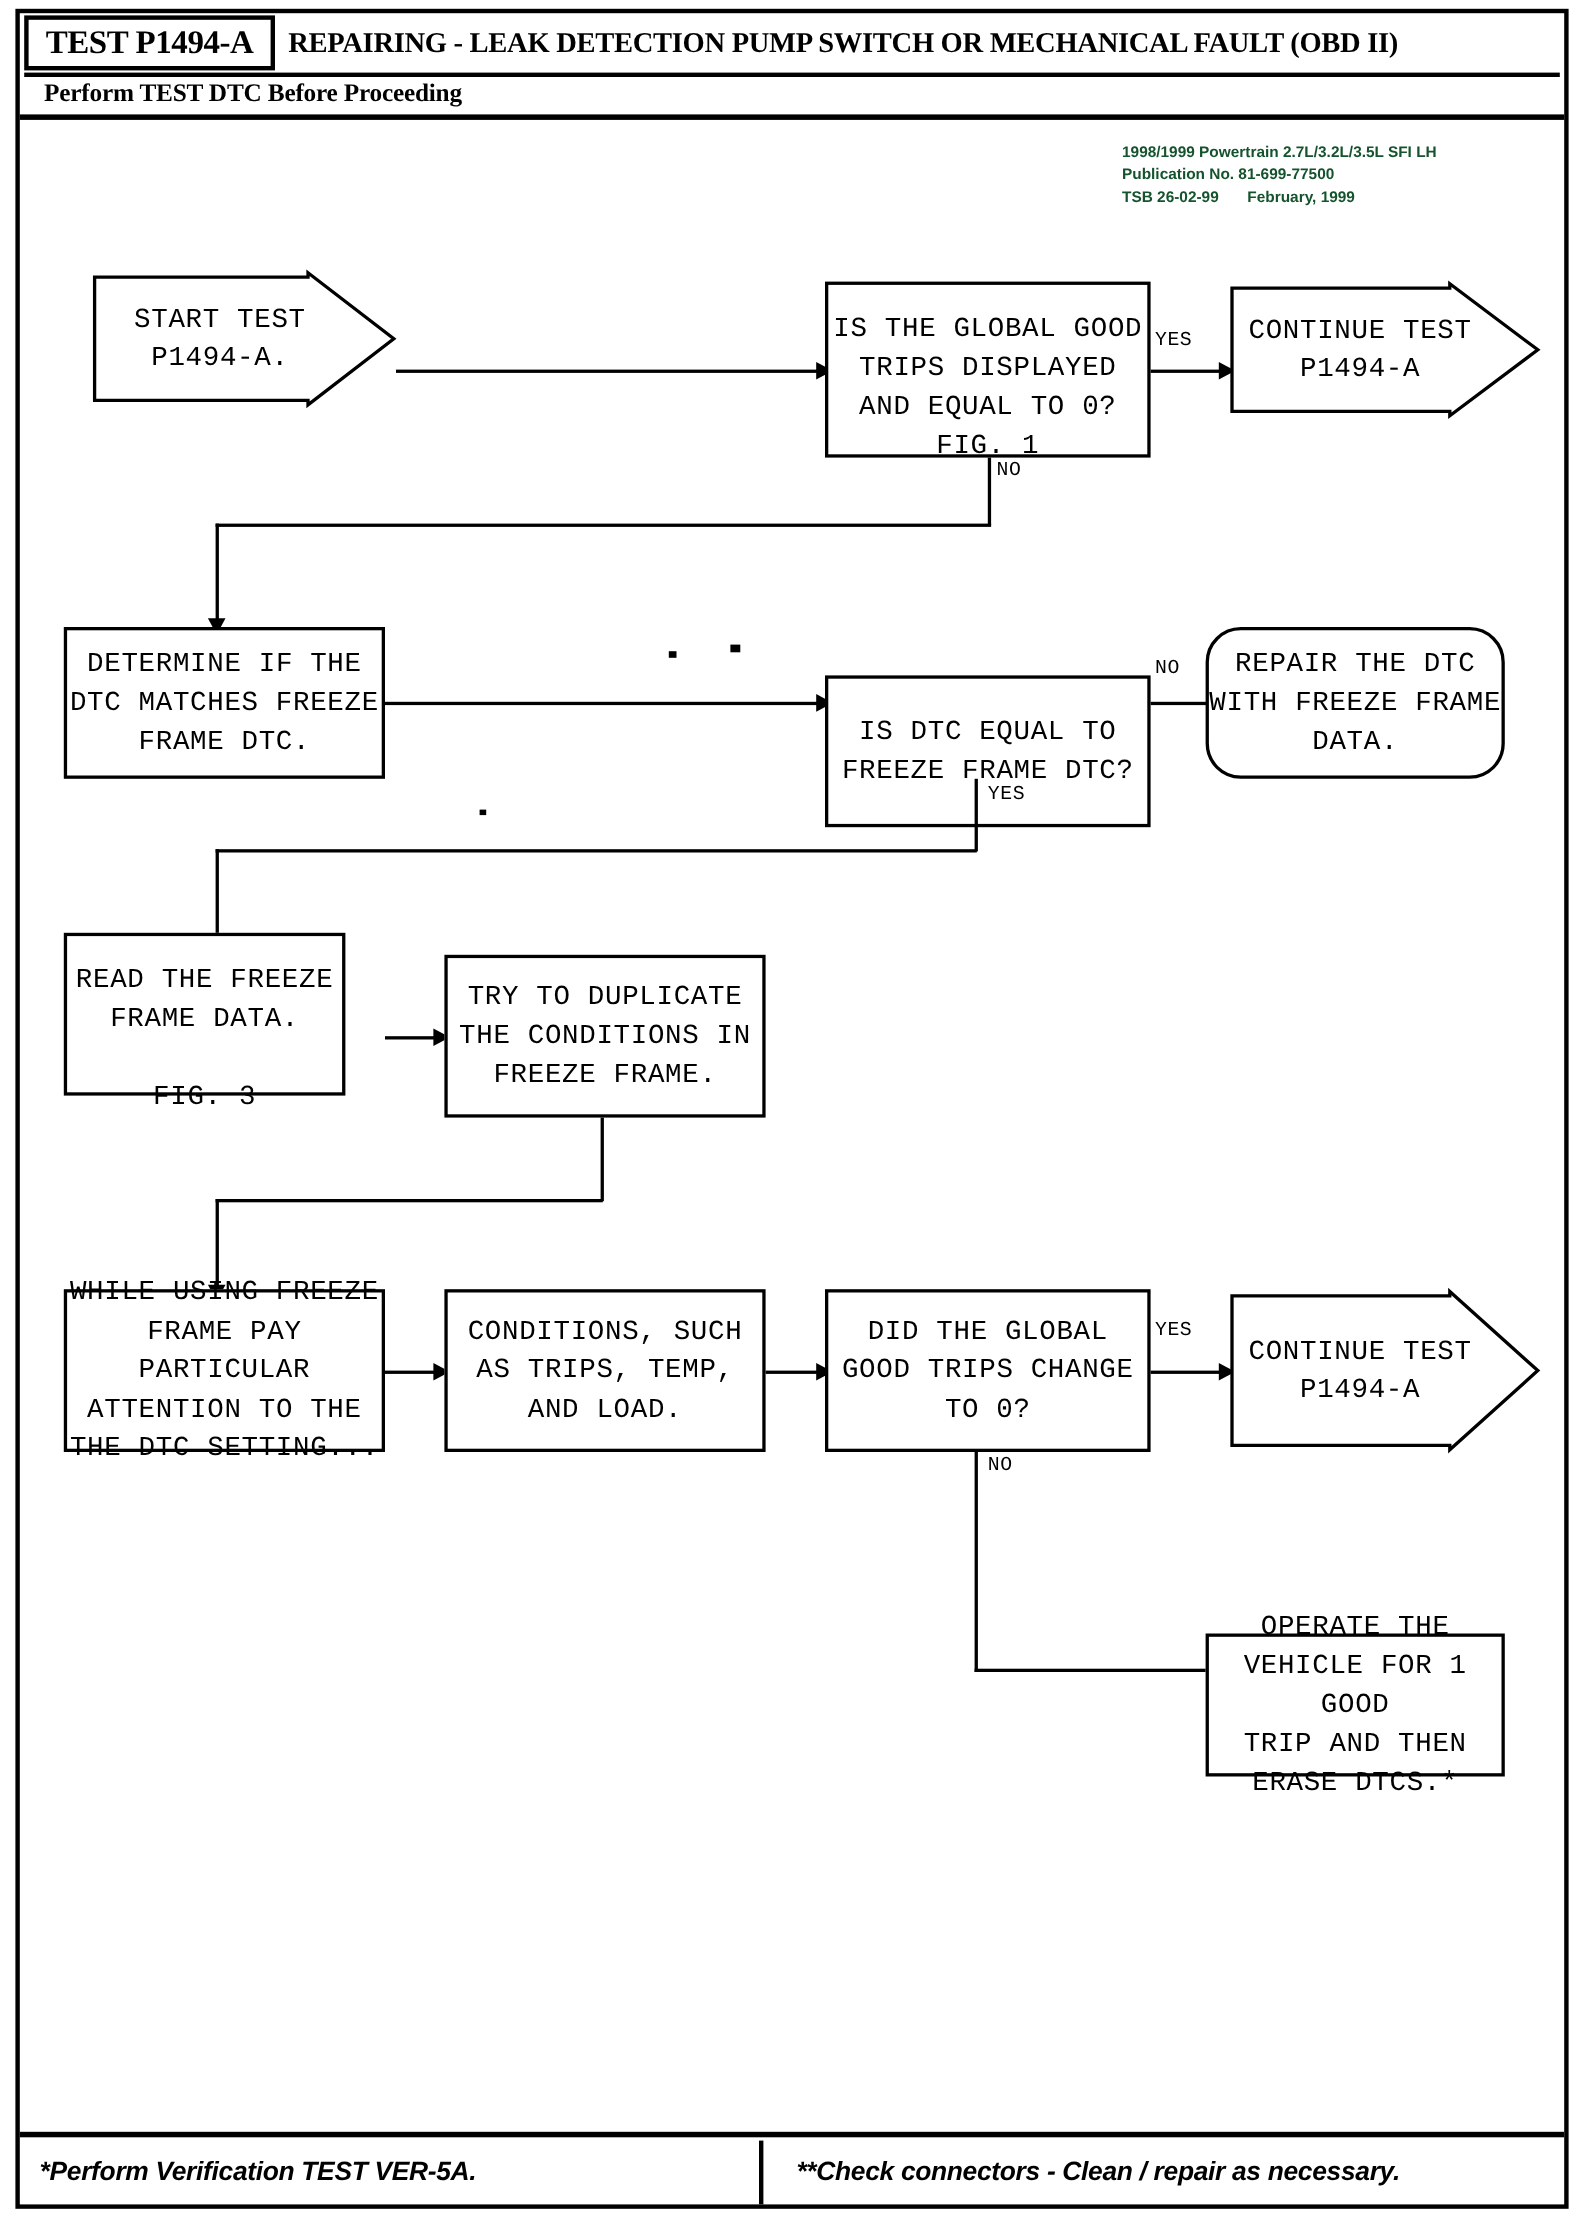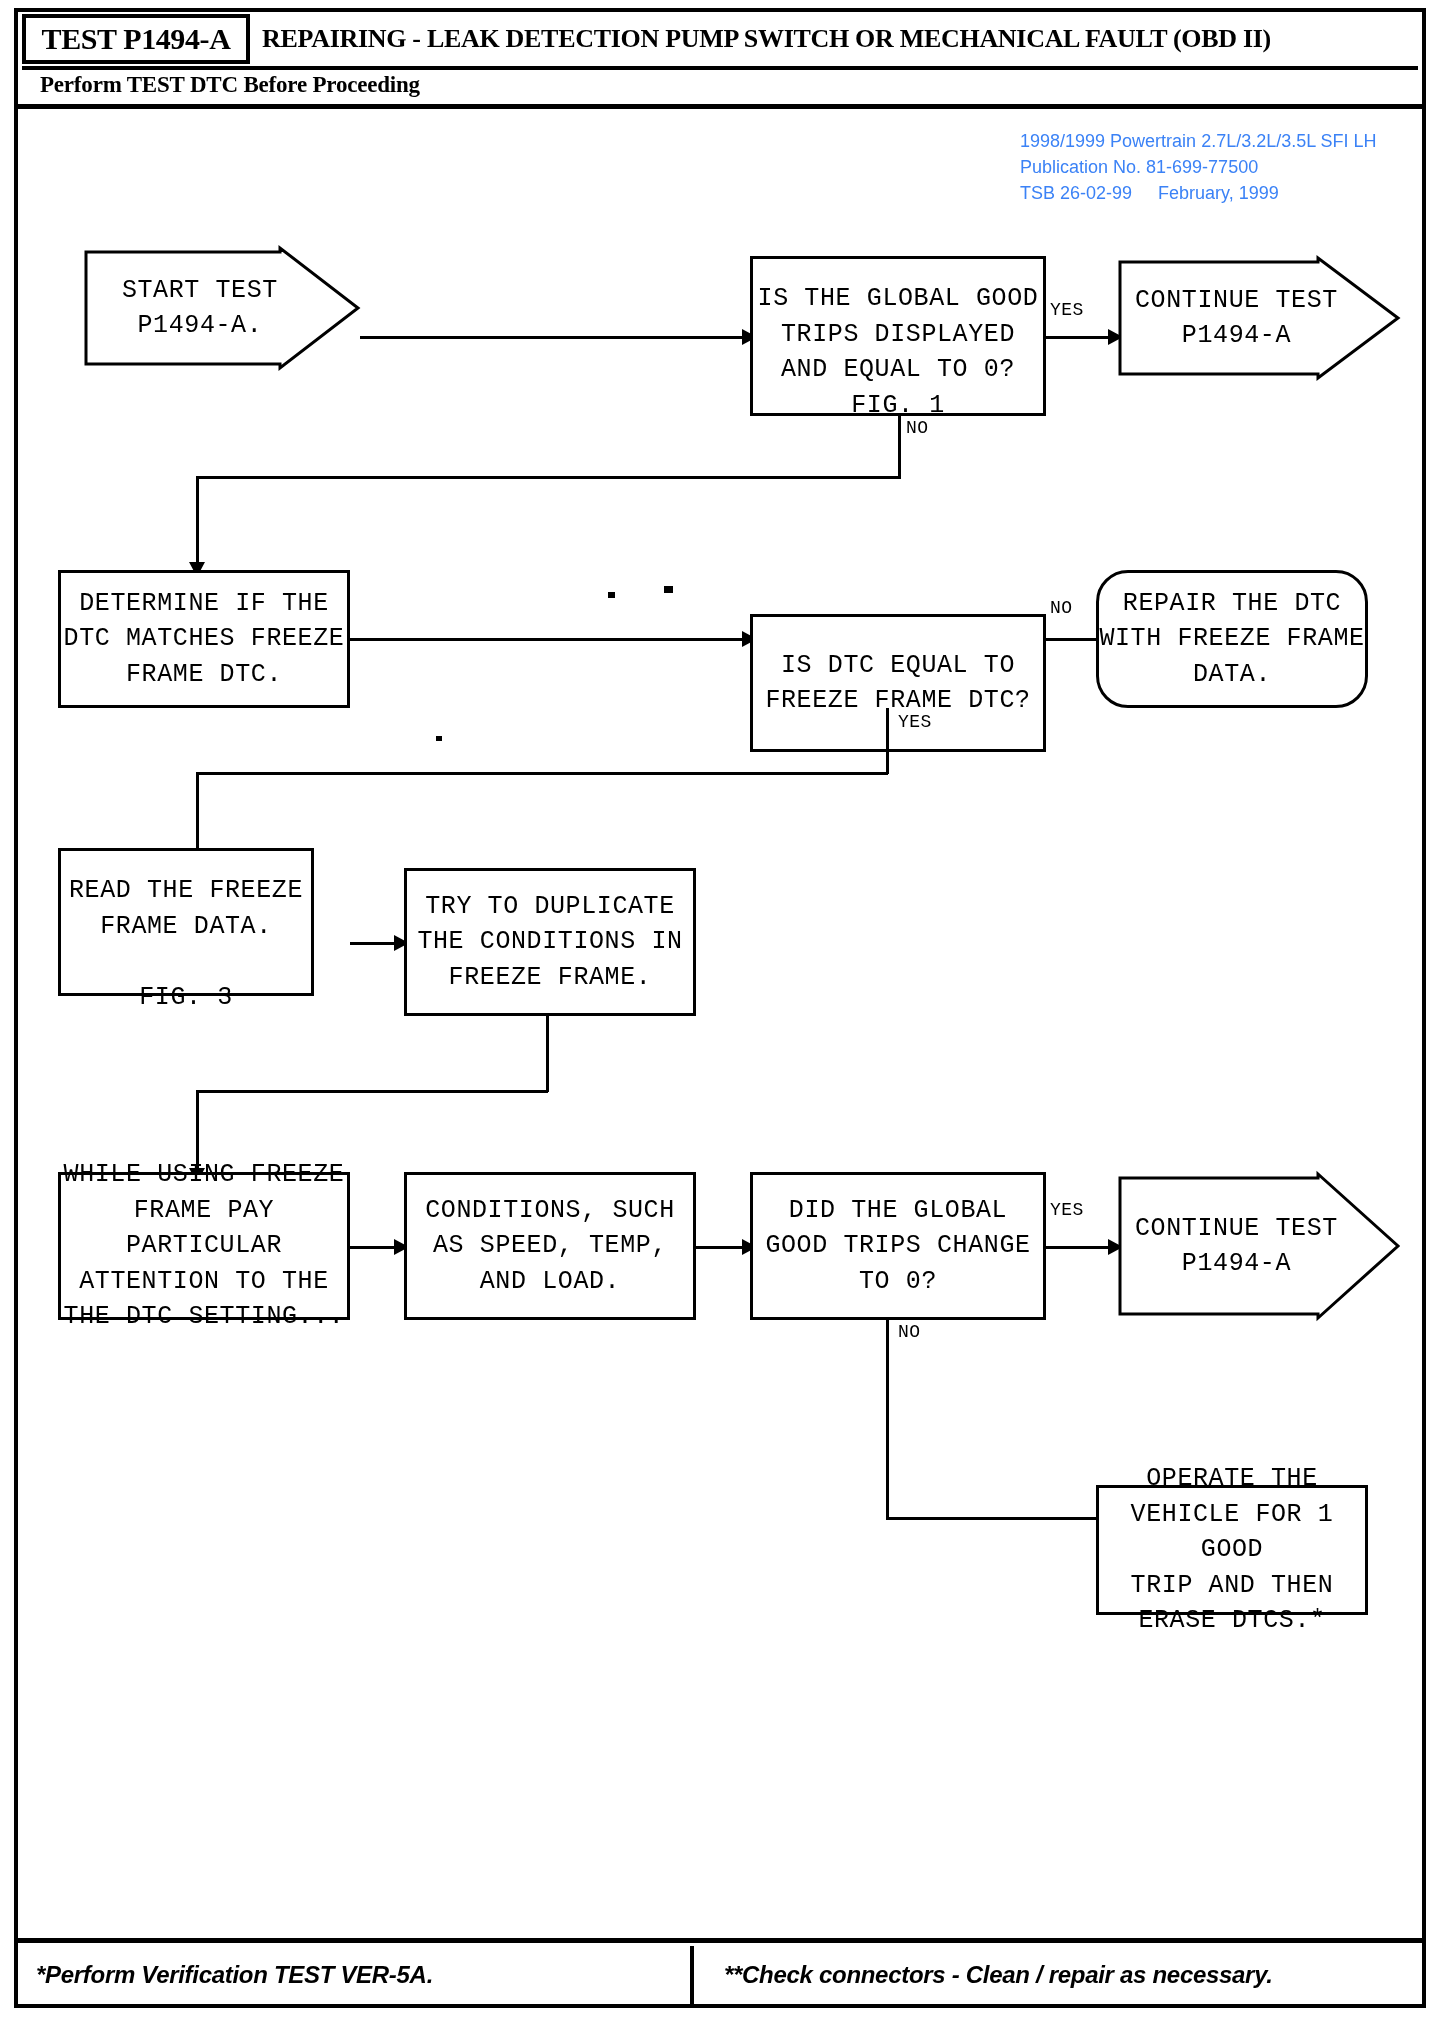--- a/index.html
+++ b/index.html
@@ -91,24 +91,24 @@
     width: 1404px;
     height: 5px;
     background: #000;
   }
 
   
   .pub-block {
     position: absolute;
     left: 1020px;
     top: 128px;
-    font-size: 18px;
-    font-weight: normal;
+    font-size: 14px;
+    font-weight: bold;
     line-height: 1.45;
-    color: #3b82f6;
+    color: #14532d;
     white-space: nowrap;
   }
   .pub-line { display: block; }
   .pub-gap { display: inline-block; width: 26px; }
 
   
   .canvas {
     position: absolute;
     left: 0;
     top: 0;
@@ -371,21 +371,21 @@
 PARTICULAR
 ATTENTION TO THE
 THE DTC SETTING...</span>
     </div>
 
     <div class="line-h" style="left:350px; top:1246px; width:47px;"></div>
     <div class="arrowhead right" style="left:394px; top:1239px;"></div>
 
     <div class="node" style="left:404px; top:1172px; width:292px; height:148px;">
       <span class="node-text">CONDITIONS, SUCH
-AS SPEED, TEMP,
+AS TRIPS, TEMP,
 AND LOAD.</span>
     </div>
 
     <div class="line-h" style="left:696px; top:1246px; width:49px;"></div>
     <div class="arrowhead right" style="left:742px; top:1239px;"></div>
 
     <div class="node" style="left:750px; top:1172px; width:296px; height:148px;">
       <span class="node-text">DID THE GLOBAL
 GOOD TRIPS CHANGE
 TO 0?</span>

